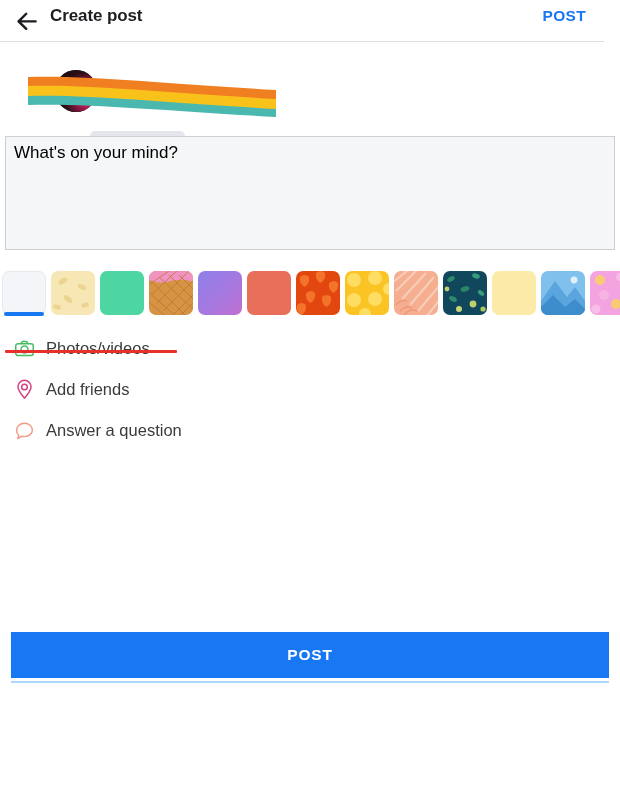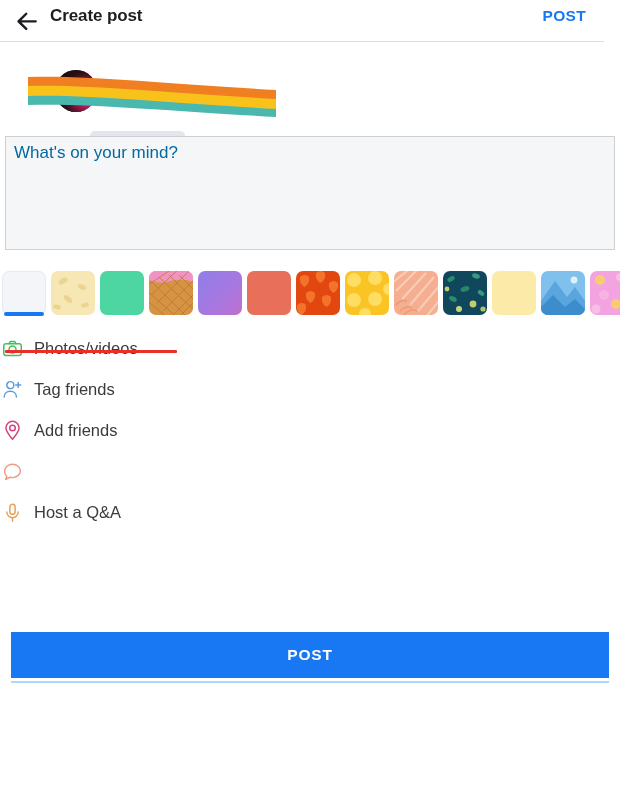--- a/index.html
+++ b/index.html
@@ -107,21 +107,21 @@
     width: 610px; height: 114px;
     box-sizing: border-box;
     background: #f5f6f7;
     border: 1px solid #ccd0d5;
     cursor: text;
   }
   .composer-placeholder {
     position: absolute;
     left: 8px; top: 6px;
     font-size: 17px;
-    color: #0369a1;
+    color: #000000;
   }
 
   
   .swatches {
     position: absolute;
     left: 0; top: 271px;
     width: 620px; height: 48px;
     display: flex;
     align-items: flex-start;
     gap: 5px;
@@ -155,21 +155,21 @@
   .options {
     position: absolute;
     left: 0; top: 328px;
     width: 620px;
   }
   .option-row {
     position: relative;
     height: 41px;
     display: flex;
     align-items: center;
-    padding-left: 1px;
+    padding-left: 13px;
     cursor: pointer;
   }
   .option-icon {
     width: 22px; height: 22px;
     flex: 0 0 22px;
     display: flex;
     align-items: center;
     justify-content: center;
   }
   .option-label {
@@ -387,52 +387,33 @@
           <path d="M8 6.5l1.6-2.6h4.8L16 6.5" fill="none" stroke="#45bd62" stroke-width="1.7" stroke-linecap="round" stroke-linejoin="round"></path>
           <circle cx="12" cy="13.2" r="4" fill="none" stroke="#45bd62" stroke-width="1.7" stroke-linecap="round" stroke-linejoin="round"></circle>
         </svg>
       </div>
       <div class="option-label">Photos/videos</div>
       <div class="annotation-underline" style="background: rgb(232, 48, 42);"></div>
     </div>
     <div class="option-row">
       <div class="option-icon">
         <svg viewBox="0 0 24 24" width="21" height="21">
-          <circle cx="9.5" cy="7" r="4" fill="none" stroke="#5f9bd8" stroke-width="1.7" stroke-linecap="round" stroke-linejoin="round"></circle>
-          <path d="M2.5 20.5c0-4 3.2-6.5 7-6.5s7 2.5 7 6.5" fill="none" stroke="#5f9bd8" stroke-width="1.7" stroke-linecap="round" stroke-linejoin="round"></path>
-          <path d="M18.5 4v5.6M15.7 6.8h5.6" fill="none" stroke="#5f9bd8" stroke-width="1.7" stroke-linecap="round" stroke-linejoin="round"></path>
-        </svg>
-      </div>
-      <div class="option-label">Tag friends</div>
-    </div>
-    <div class="option-row">
-      <div class="option-icon">
-        <svg viewBox="0 0 24 24" width="21" height="21">
           <path d="M12 22c5-6.2 7.5-10 7.5-13A7.5 7.5 0 0 0 4.5 9c0 3 2.5 6.8 7.5 13z" fill="none" stroke="#d4437f" stroke-width="1.7" stroke-linecap="round" stroke-linejoin="round"></path>
           <circle cx="12" cy="9.2" r="3.2" fill="none" stroke="#d4437f" stroke-width="1.7" stroke-linecap="round" stroke-linejoin="round"></circle>
         </svg>
       </div>
       <div class="option-label">Add friends</div>
     </div>
     <div class="option-row">
       <div class="option-icon">
         <svg viewBox="0 0 24 24" width="21" height="21">
           <path d="M21 11.4c0 4.2-4 7.6-9 7.6a11 11 0 0 1-3-.4L4.5 21l.9-3.6A7.3 7.3 0 0 1 3 11.4C3 7.2 7 3.8 12 3.8s9 3.4 9 7.6z" fill="none" stroke="#ef9c86" stroke-width="1.7" stroke-linecap="round" stroke-linejoin="round"></path>
           <circle cx="4.6" cy="20.4" r="1" fill="#ef9c86" stroke="none"></circle>
         </svg>
       </div>
-    </div>
-    <div class="option-row">
-      <div class="option-icon">
-        <svg viewBox="0 0 24 24" width="21" height="21">
-          <rect x="9" y="2.5" width="6" height="11.5" rx="3" fill="none" stroke="#e6a15a" stroke-width="1.7" stroke-linecap="round" stroke-linejoin="round"></rect>
-          <path d="M5.5 11.5a6.5 6.5 0 0 0 13 0" fill="none" stroke="#e6a15a" stroke-width="1.7" stroke-linecap="round" stroke-linejoin="round"></path>
-          <path d="M12 18.2V22" fill="none" stroke="#e6a15a" stroke-width="1.7" stroke-linecap="round" stroke-linejoin="round"></path>
-        </svg>
-      </div>
-      <div class="option-label">Host a Q&amp;A</div>
+      <div class="option-label">Answer a question</div>
     </div>
   </div>
 
 <div class="post-button">
   <span class="label">POST</span>
 </div>
 <div class="bottom-rule"></div>
 
 </body></html>

